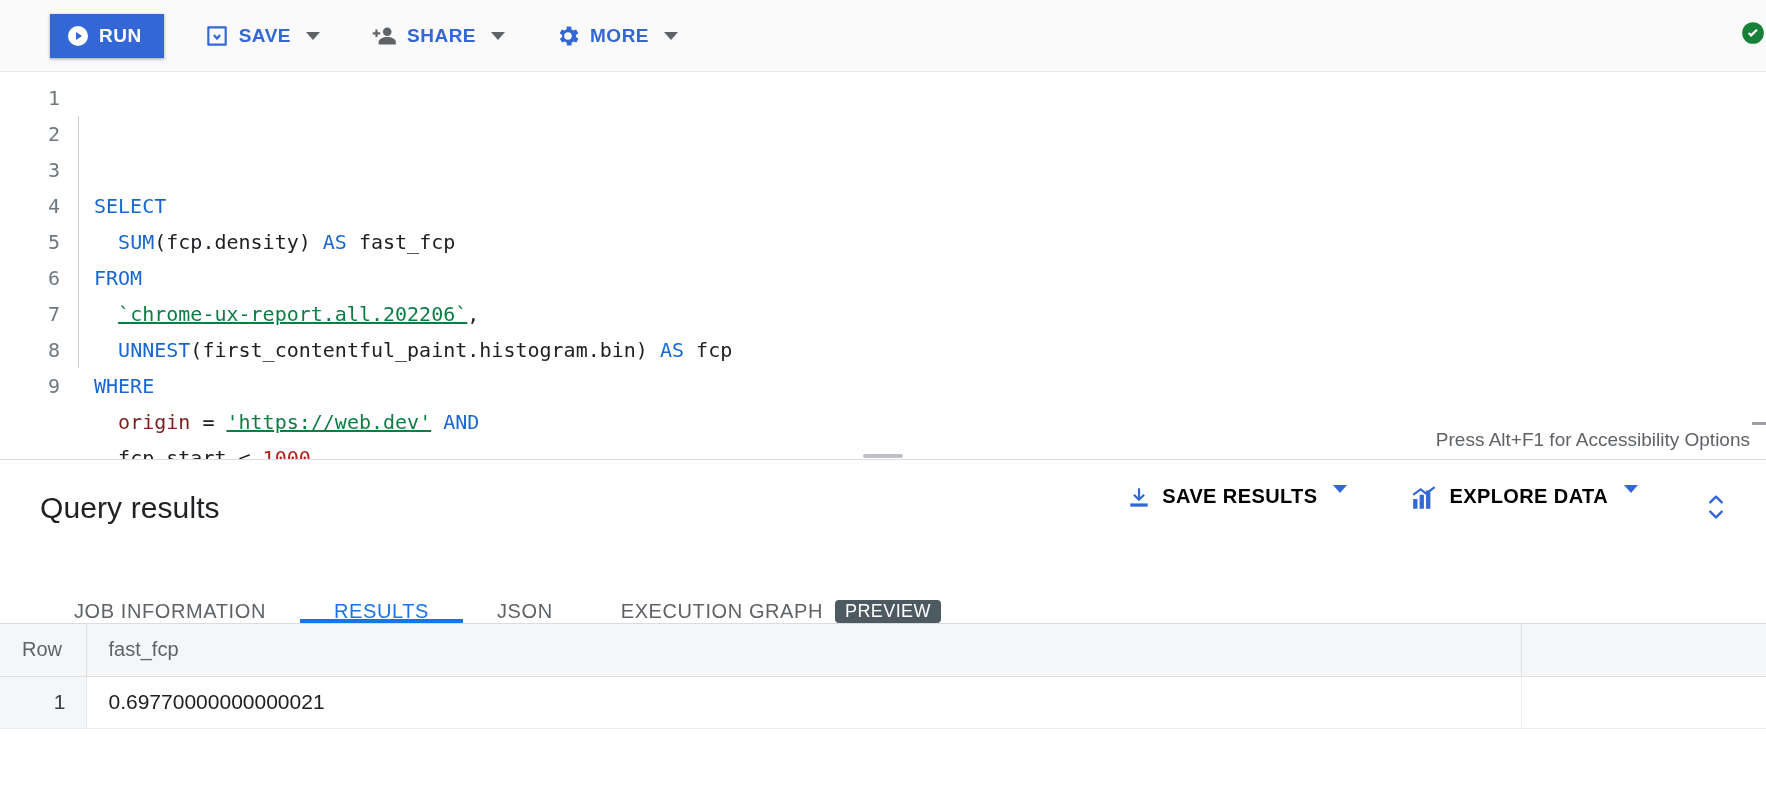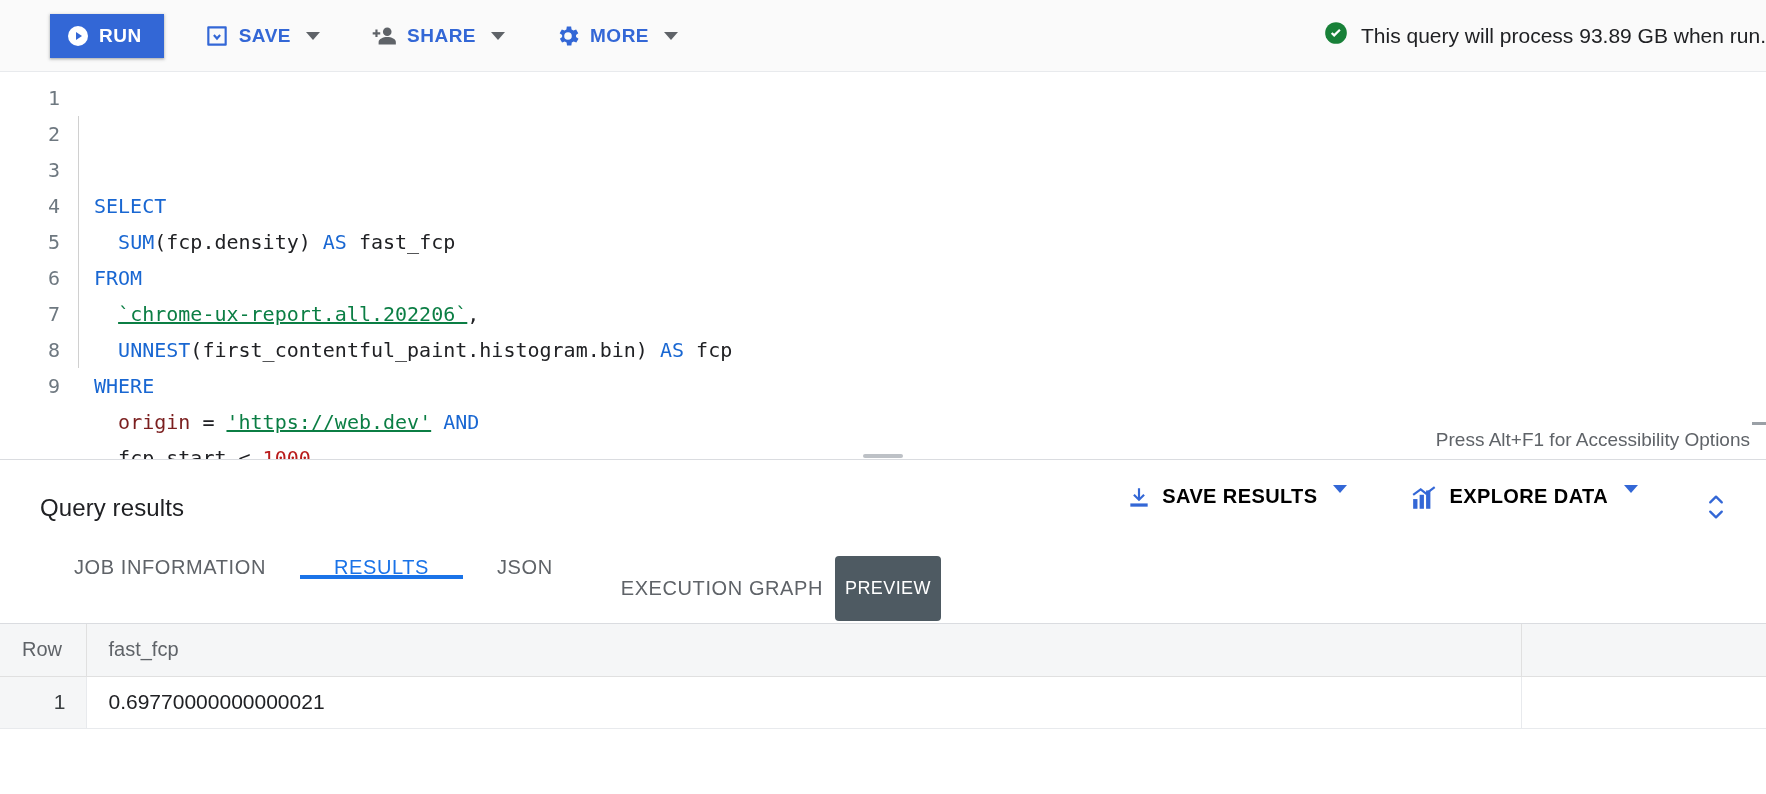--- a/index.html
+++ b/index.html
@@ -161,21 +161,21 @@
   
   .results-header {
     height: 96px;
     min-height: 96px;
     display: flex;
     align-items: center;
     padding: 0 30px 0 40px;
     background: #fff;
   }
   .results-title {
-    font-size: 24px;
+    font-size: 30px;
     color: #202124;
     font-weight: 400;
     letter-spacing: .1px;
   }
   .rh-spacer { flex: 1; }
   .res-btn {
     display: inline-flex;
     align-items: flex-start;
     gap: 10px;
     background: transparent;
@@ -199,21 +199,21 @@
     padding: 6px;
     display: inline-flex;
     color: #3367d6;
   }
 
   
   .tabs {
     height: 68px;
     min-height: 68px;
     display: flex;
-    align-items: flex-start;
+    align-items: flex-end;
     border-bottom: 1px solid #dadce0;
     padding-left: 40px;
     background: #fff;
   }
   .tab {
     display: inline-flex;
     align-items: center;
     gap: 12px;
     padding: 0 34px;
     font-size: 20px;
@@ -232,21 +232,21 @@
     content: "";
     position: absolute;
     left: 0; right: 0; bottom: 0;
     height: 4px;
     background: #1a73e8;
   }
   .preview-badge {
     background: #4e5a62;
     color: #fff;
     border-radius: 4px;
-    padding: 22px 10px;
+    padding: 1px 10px;
     font-size: 18px;
     font-weight: 500;
     letter-spacing: .4px;
   }
 
   
   .res-table { width: 100%; border-collapse: collapse; background: #fff; }
   .res-table th {
     background: #f5f6f7;
     color: #5f6368;
@@ -327,21 +327,20 @@
       <span class="caret"></span>
     </button>
 
     <div class="status">
       <span>
         <svg width="26" height="26" viewBox="0 0 24 24">
             <circle cx="12" cy="12" r="10" fill="#188038"></circle>
             <path d="M10.3 15.6l-3-3 1.4-1.4 1.6 1.6 4.6-4.6 1.4 1.4z" fill="#fff"></path>
           </svg>
       </span>
-      <span>This query will process 93.89 GB when run.</span>
     </div>
   </div>
 
   <div class="editor-wrap">
     <div class="code-area">
       <div class="gutter" id="gutter">
           <div class="ln">1</div>
           <div class="ln">2</div>
           <div class="ln">3</div>
           <div class="ln">4</div>

